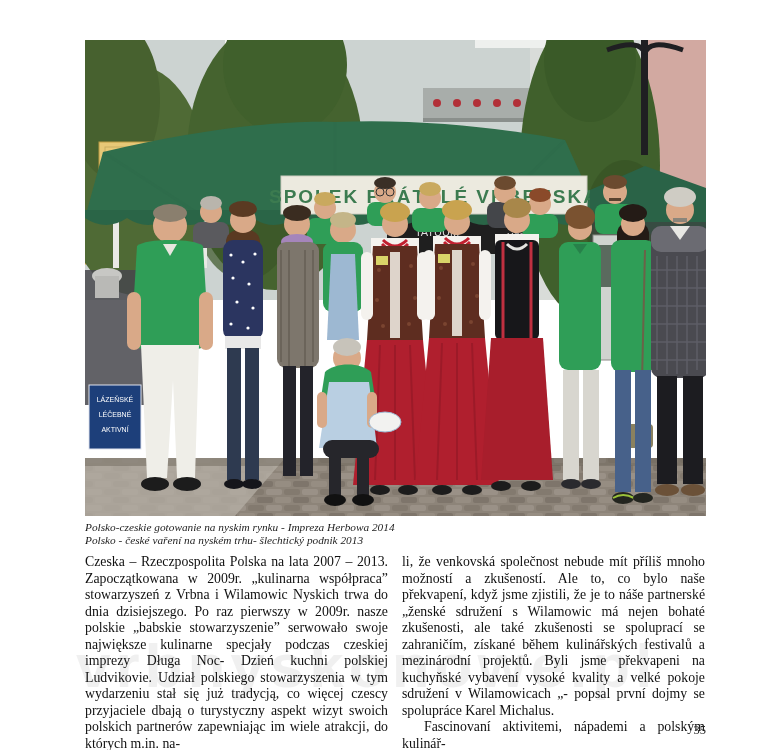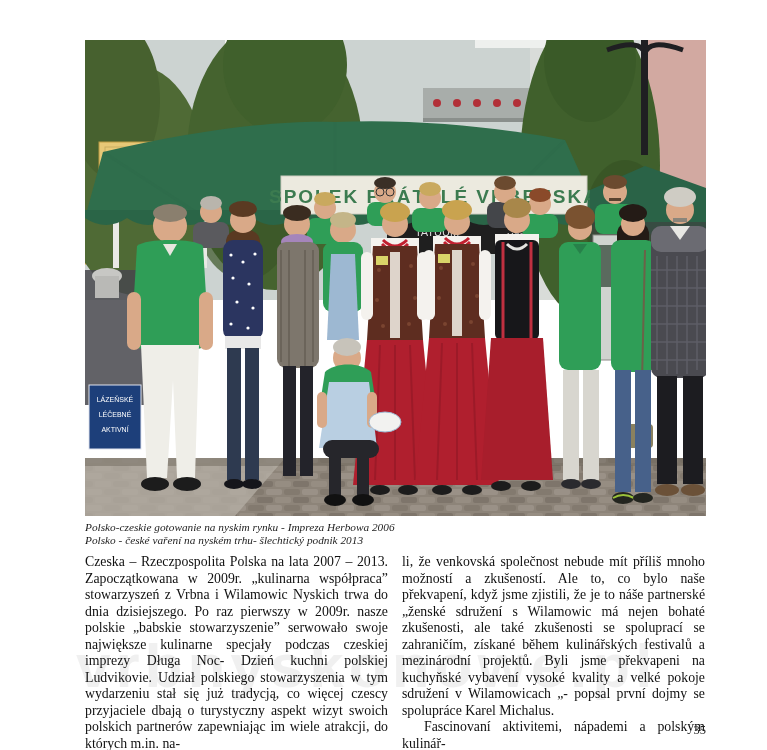--- a/index.html
+++ b/index.html
@@ -342,21 +342,21 @@
           <polygon points="585,186 605,186 595,200" fill="#e8e8e4"></polygon>
           <rect x="572" y="336" width="20" height="108" fill="#1c1c20"></rect>
           <rect x="598" y="336" width="20" height="108" fill="#1c1c20"></rect>
           <ellipse cx="582" cy="450" rx="12" ry="6" fill="#6b5138"></ellipse>
           <ellipse cx="608" cy="450" rx="12" ry="6" fill="#6b5138"></ellipse>
         </g>
       </svg>
     </figure>
 
     <div class="caption">
-      <div>Polsko-czeskie gotowanie na nyskim rynku - Impreza Herbowa 2006</div>
+      <div>Polsko-czeskie gotowanie na nyskim rynku - Impreza Herbowa 2014</div>
       <div>Polsko - české vaření na nyském trhu-  šlechtický podnik 2013</div>
     </div>
 
     <div class="columns">
       <div class="col">
         <p>Czeska – Rzeczpospolita Polska na lata 2007 – 2013. Zapoczątkowana w 2009r. „kulinarna współpraca” stowarzyszeń z Vrbna i Wilamowic Nyskich trwa do dnia dzisiejszego. Po raz pierwszy w 2009r. nasze polskie „babskie stowarzyszenie” serwowało swoje największe kulinarne specjały podczas czeskiej imprezy Długa Noc- Dzień kuchni polskiej Ludvikovie. Udział polskiego stowarzyszenia w tym wydarzeniu stał się już tradycją, co więcej czescy przyjaciele dbają o turystyczny aspekt wizyt swoich polskich partnerów zapewniając im wiele atrakcji, do których m.in. na-</p>
       </div>
       <div class="col">
         <p>li, že venkovská společnost nebude mít příliš mnoho možností a zkušeností. Ale to, co bylo naše překvapení, když jsme zjistili, že je to náše partnerské „ženské sdružení s Wilamowic má nejen bohaté zkušenosti, ale také zkušenosti se spoluprací se zahraničím, získané během kulinářských festivalů a mezinárodní projektů. Byli jsme překvapeni na kuchyňské vybavení vysoké kvality a velké pokoje sdružení v Wilamowicach „- popsal první dojmy se spolupráce Karel Michalus.</p>
         <p class="indent">Fascinovaní aktivitemi, nápademi a polským kulinář-</p>

